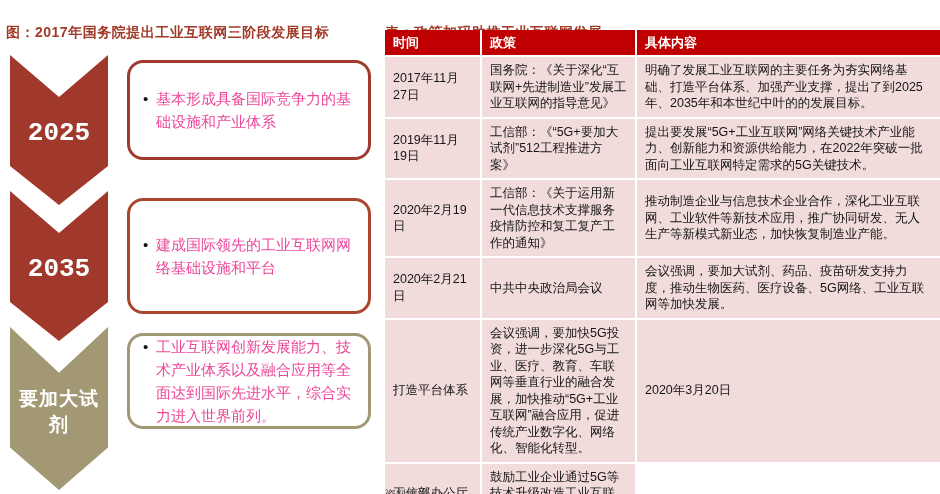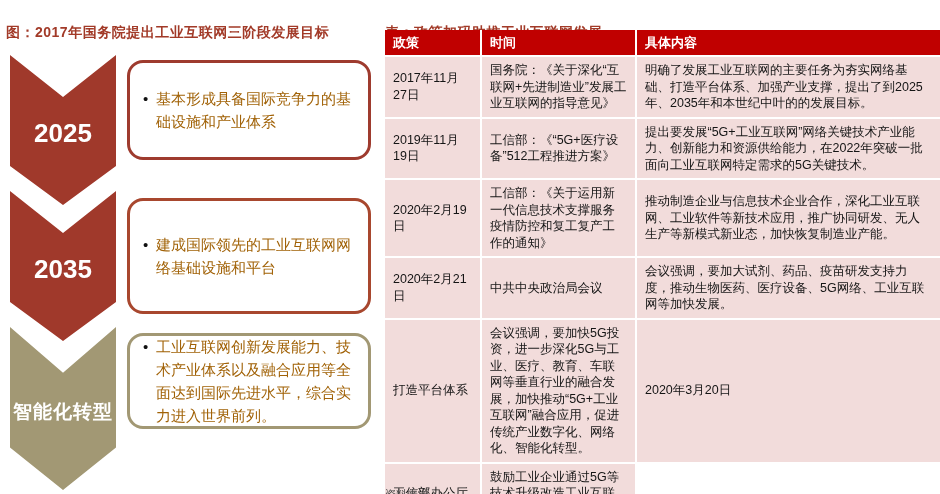--- a/index.html
+++ b/index.html
@@ -25,40 +25,40 @@
   .fig-title{
     position:absolute;top:24px;font-size:14px;font-weight:bold;
     color:var(--title-red);letter-spacing:0.5px;white-space:nowrap;
   }
   .fig-title.left{left:6px}
   .fig-title.right{left:385px}
 
   
   .diagram{position:absolute;left:0;top:0;width:380px;height:494px}
   .chevron{
-    position:absolute;left:10px;width:106px;
+    position:absolute;left:10px;width:98px;
     clip-path:polygon(0 0,50% 28%,100% 0,100% 74%,50% 100%,0 74%);
     display:flex;align-items:center;justify-content:center;
-    color:#fff;font-weight:bold;text-align:center;
+    color:#fff;font-weight:bold;text-align:center;font-family:Liberation Mono, monospace;
   }
   .chevron.c1{top:55px;height:150px;background:var(--chevron-red);z-index:3;font-size:26px}
   .chevron.c2{top:191px;height:150px;background:var(--chevron-red);z-index:2;font-size:26px}
   .chevron.c3{top:327px;height:163px;background:var(--chevron-tan);z-index:1;font-size:19px;letter-spacing:1px}
   .chevron .label{margin-top:6px}
 
   .stage-box{
     position:absolute;left:127px;width:244px;background:#fff;
     border:3px solid;border-radius:16px;
     display:flex;align-items:center;z-index:4;
   }
   .stage-box.b1{top:60px;height:100px;border-color:var(--box1-border)}
   .stage-box.b2{top:198px;height:116px;border-color:var(--box2-border)}
   .stage-box.b3{top:333px;height:96px;border-color:var(--box3-border)}
   .stage-box .bullet-text{
-    padding:6px 10px 6px 26px;font-size:15px;line-height:23px;color:#a16207;
+    padding:6px 10px 6px 26px;font-size:15px;line-height:23px;color:#ec4899;
     position:relative;
   }
   .stage-box .bullet-text::before{
     content:"•";position:absolute;left:13px;top:6px;color:#111;
   }
 
   
   .policy-table{
     position:absolute;left:385px;top:30px;width:555px;
     display:grid;grid-template-columns:95px 153px 1fr;
@@ -83,21 +83,21 @@
 </head>
 <body>
 
 <div class="fig-title left">图：2017年国务院提出工业互联网三阶段发展目标</div>
 
 <div class="fig-title right">表：政策加码助推工业互联网发展</div>
 
 <div class="diagram">
 
   <div class="chevron c3">
-    <span class="label">智能化转型</span>
+    <span class="label">要加大试剂</span>
   </div>
   <div class="chevron c2">
     <span class="label">2035</span>
   </div>
   <div class="chevron c1">
     <span class="label">2025</span>
   </div>
 
   <div class="stage-box b1">
     <div class="bullet-text">基本形成具备国际竞争力的基础设施和产业体系</div>
@@ -105,39 +105,39 @@
   <div class="stage-box b2">
     <div class="bullet-text">建成国际领先的工业互联网网络基础设施和平台</div>
   </div>
   <div class="stage-box b3">
     <div class="bullet-text">工业互联网创新发展能力、技术产业体系以及融合应用等全面达到国际先进水平，综合实力进入世界前列。</div>
   </div>
 </div>
 
 <div class="policy-table">
 
+  <div class="th">时间</div>
   <div class="th">政策</div>
-  <div class="th">时间</div>
   <div class="th">具体内容</div>
 
   <div class="td">
       <span>2017年11月27日</span>
     </div>
   <div class="td">
       <span>国务院：《关于深化“互联网+先进制造业”发展工业互联网的指导意见》</span>
     </div>
   <div class="td">
       <span>明确了发展工业互联网的主要任务为夯实网络基础、打造平台体系、加强产业支撑，提出了到2025年、2035年和本世纪中叶的的发展目标。</span>
     </div>
 
   <div class="td">
       <span>2019年11月19日</span>
     </div>
   <div class="td">
-      <span>工信部：《“5G+医疗设备”512工程推进方案》</span>
+      <span>工信部：《“5G+要加大试剂”512工程推进方案》</span>
     </div>
   <div class="td">
       <span>提出要发展“5G+工业互联网”网络关键技术产业能力、创新能力和资源供给能力，在2022年突破一批面向工业互联网特定需求的5G关键技术。</span>
     </div>
 
   <div class="td">
       <span>2020年2月19日</span>
     </div>
   <div class="td">
       <span>工信部：《关于运用新一代信息技术支撑服务疫情防控和复工复产工作的通知》</span>

